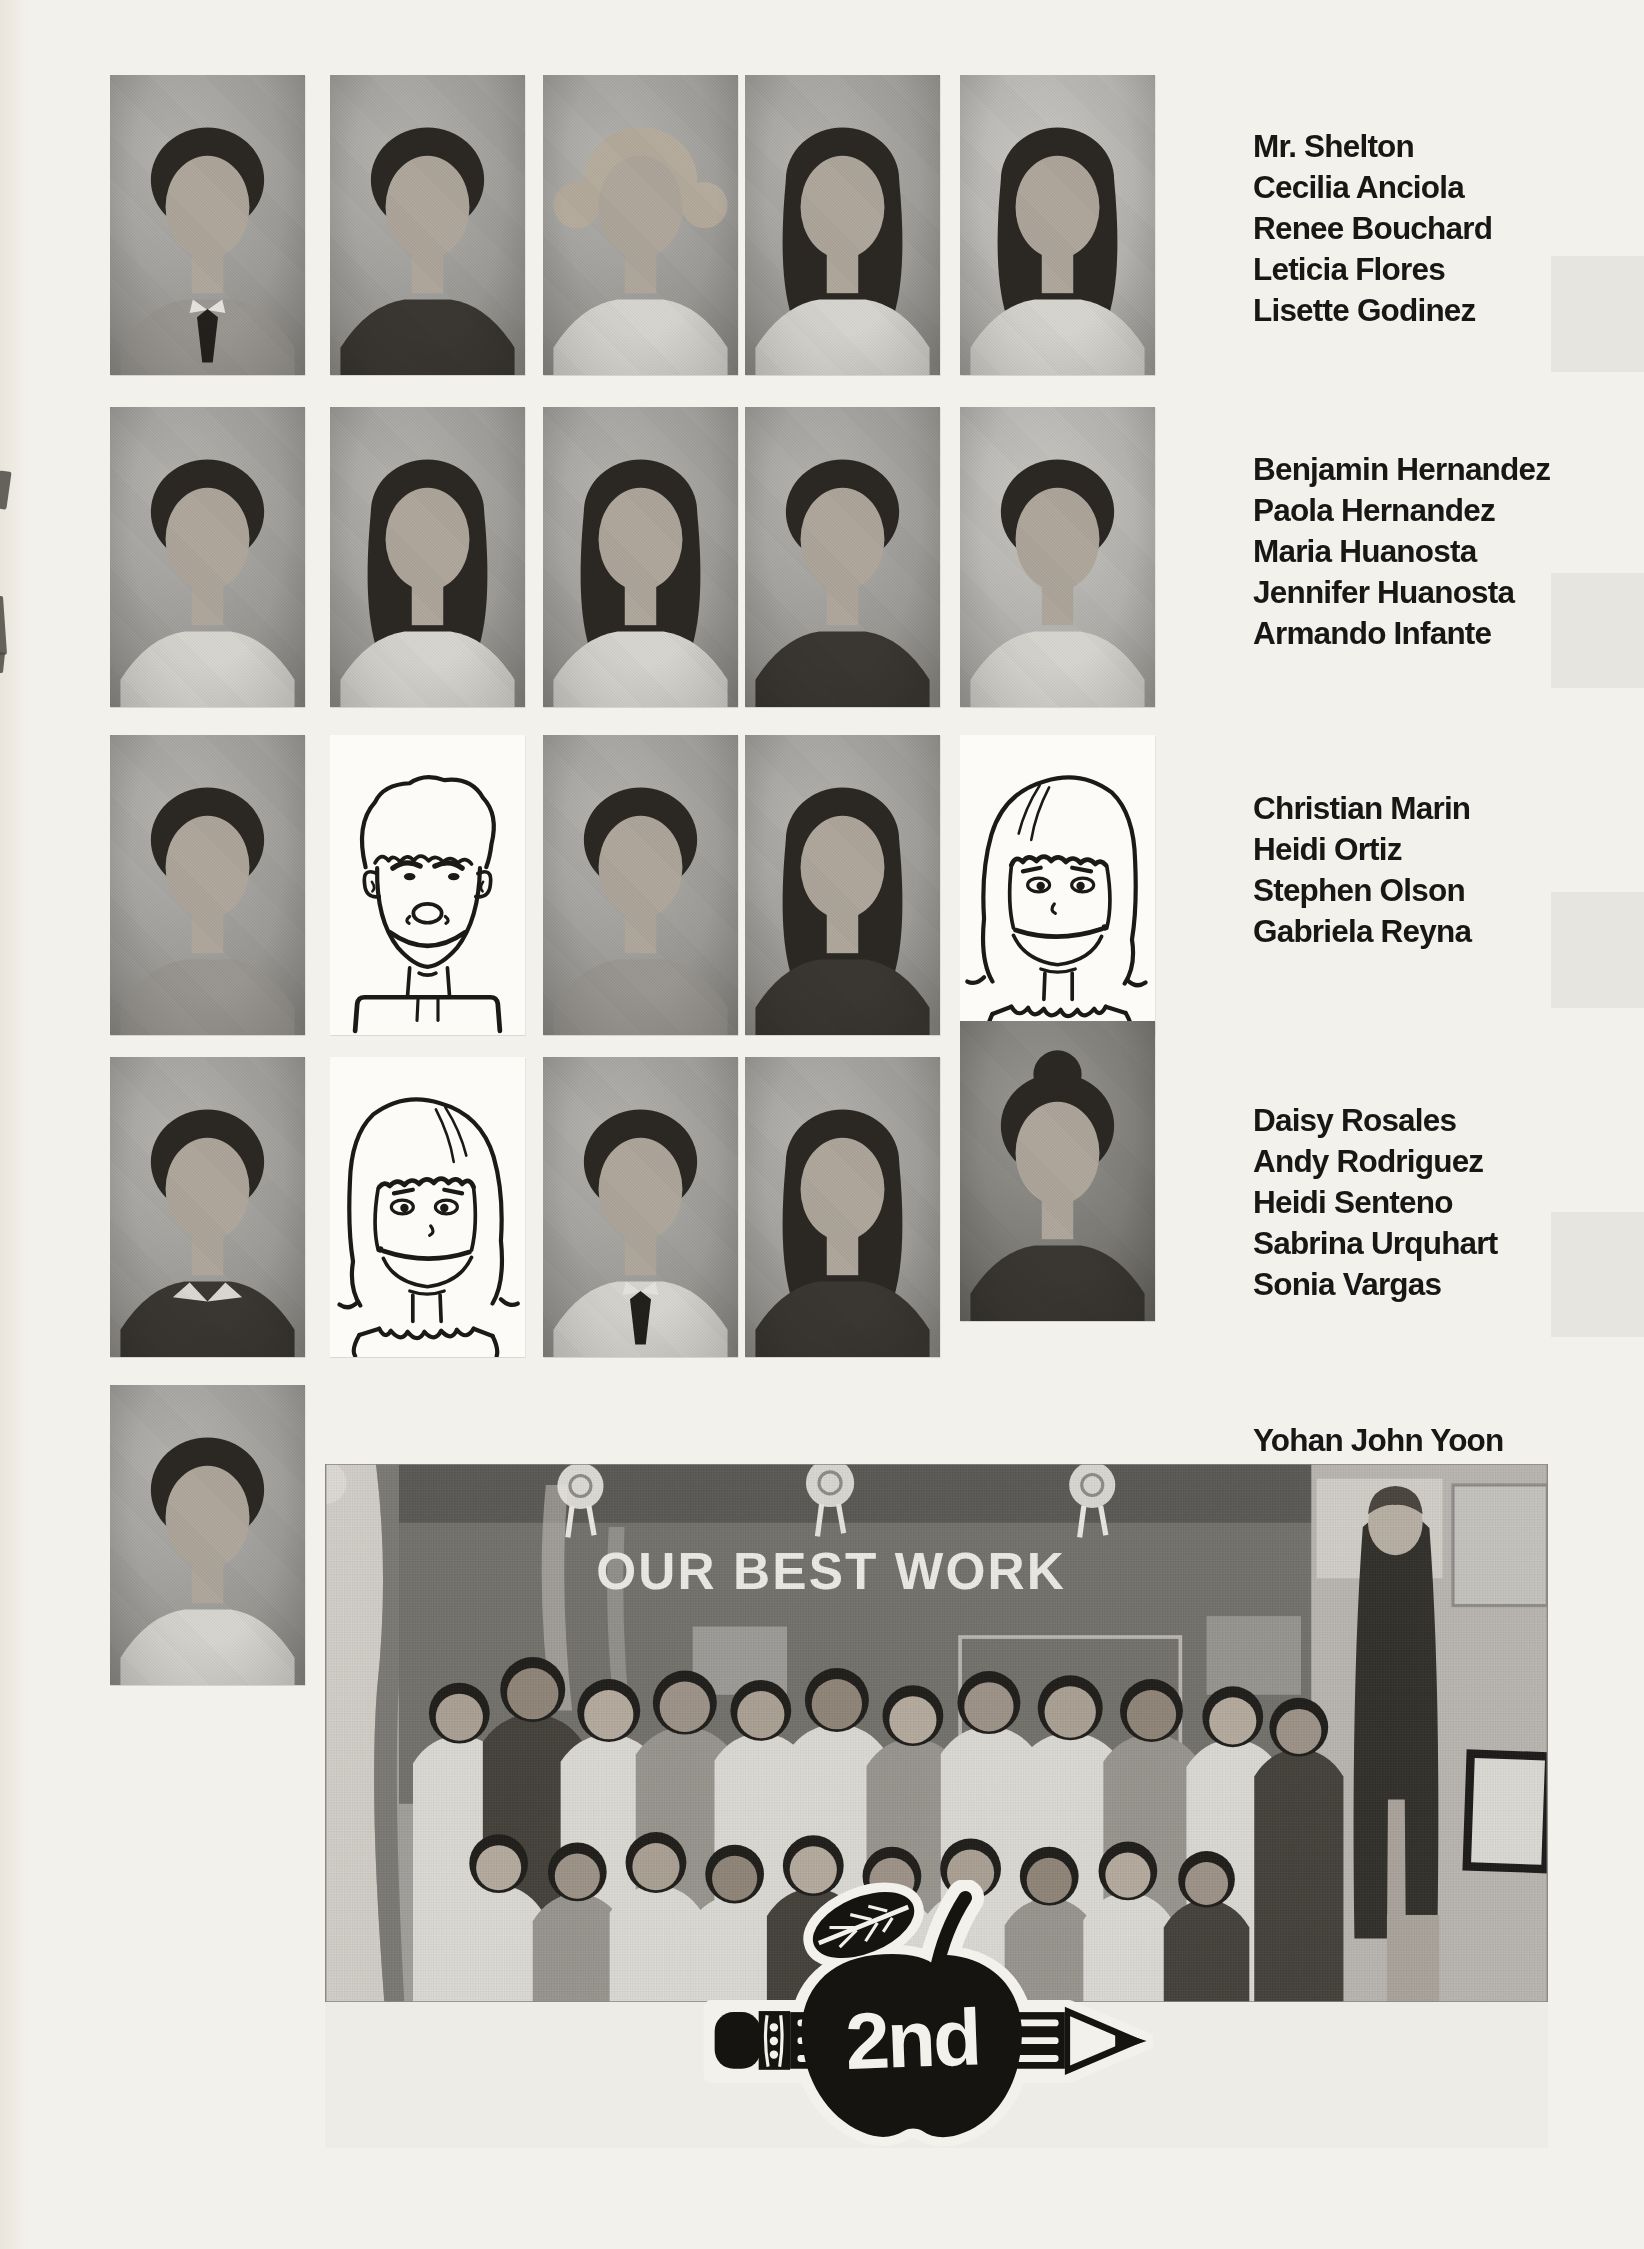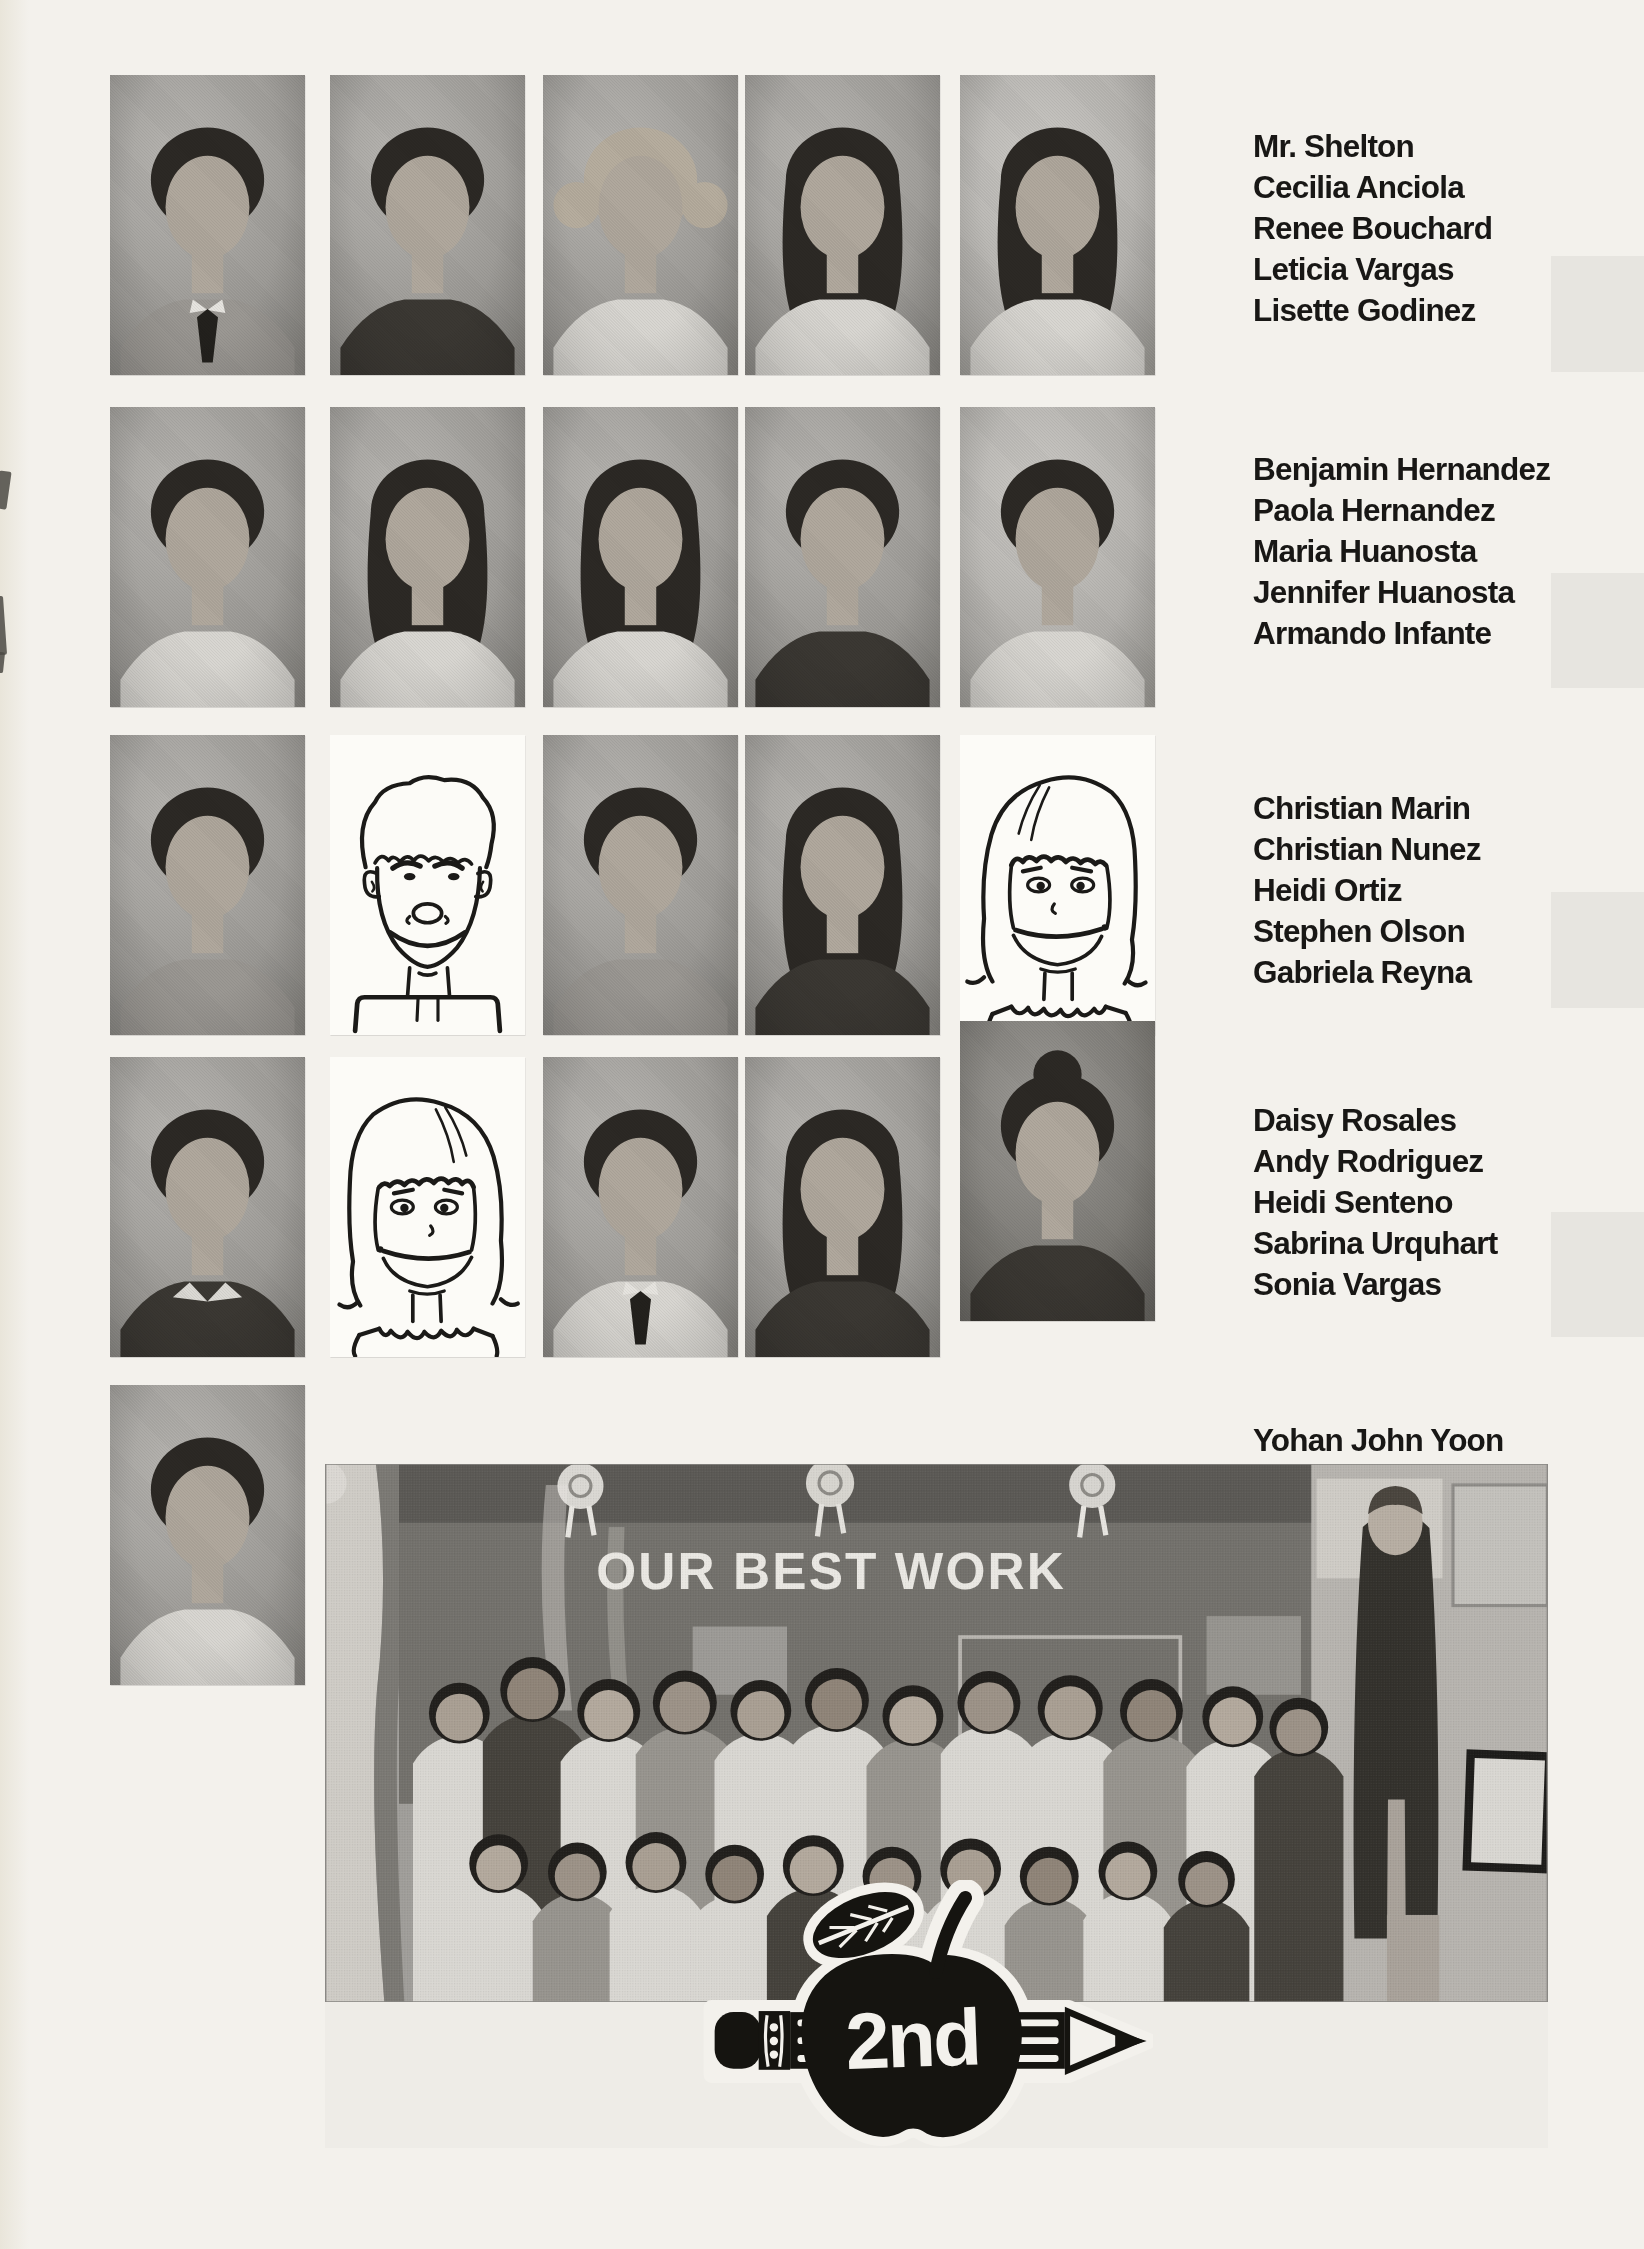--- a/index.html
+++ b/index.html
@@ -309,33 +309,32 @@
           <rect x="154" y="330" width="60" height="86" fill="#b0a89d"></rect>
           <path d="M18,572 L18,520 Q70,438 140,428 L228,428 Q298,438 350,520 L350,572 Z" fill="#d8d6d1"></path>
         </svg>
       </div>
     </div>
 
   <div class="names" style="top:126px">
     <span class="nm">Mr. Shelton</span>
     <span class="nm">Cecilia Anciola</span>
     <span class="nm">Renee Bouchard</span>
-    <span class="nm">Leticia Vargas</span>
+    <span class="nm">Leticia Flores</span>
     <span class="nm">Lisette Godinez</span>
   </div>
   <div class="names" style="top:449px">
     <span class="nm">Benjamin Hernandez</span>
     <span class="nm">Paola Hernandez</span>
     <span class="nm">Maria Huanosta</span>
     <span class="nm">Jennifer Huanosta</span>
     <span class="nm">Armando Infante</span>
   </div>
   <div class="names" style="top:788px">
     <span class="nm">Christian Marin</span>
-    <span class="nm">Christian Nunez</span>
     <span class="nm">Heidi Ortiz</span>
     <span class="nm">Stephen Olson</span>
     <span class="nm">Gabriela Reyna</span>
   </div>
   <div class="names" style="top:1100px">
     <span class="nm">Daisy Rosales</span>
     <span class="nm">Andy Rodriguez</span>
     <span class="nm">Heidi Senteno</span>
     <span class="nm">Sabrina Urquhart</span>
     <span class="nm">Sonia Vargas</span>

